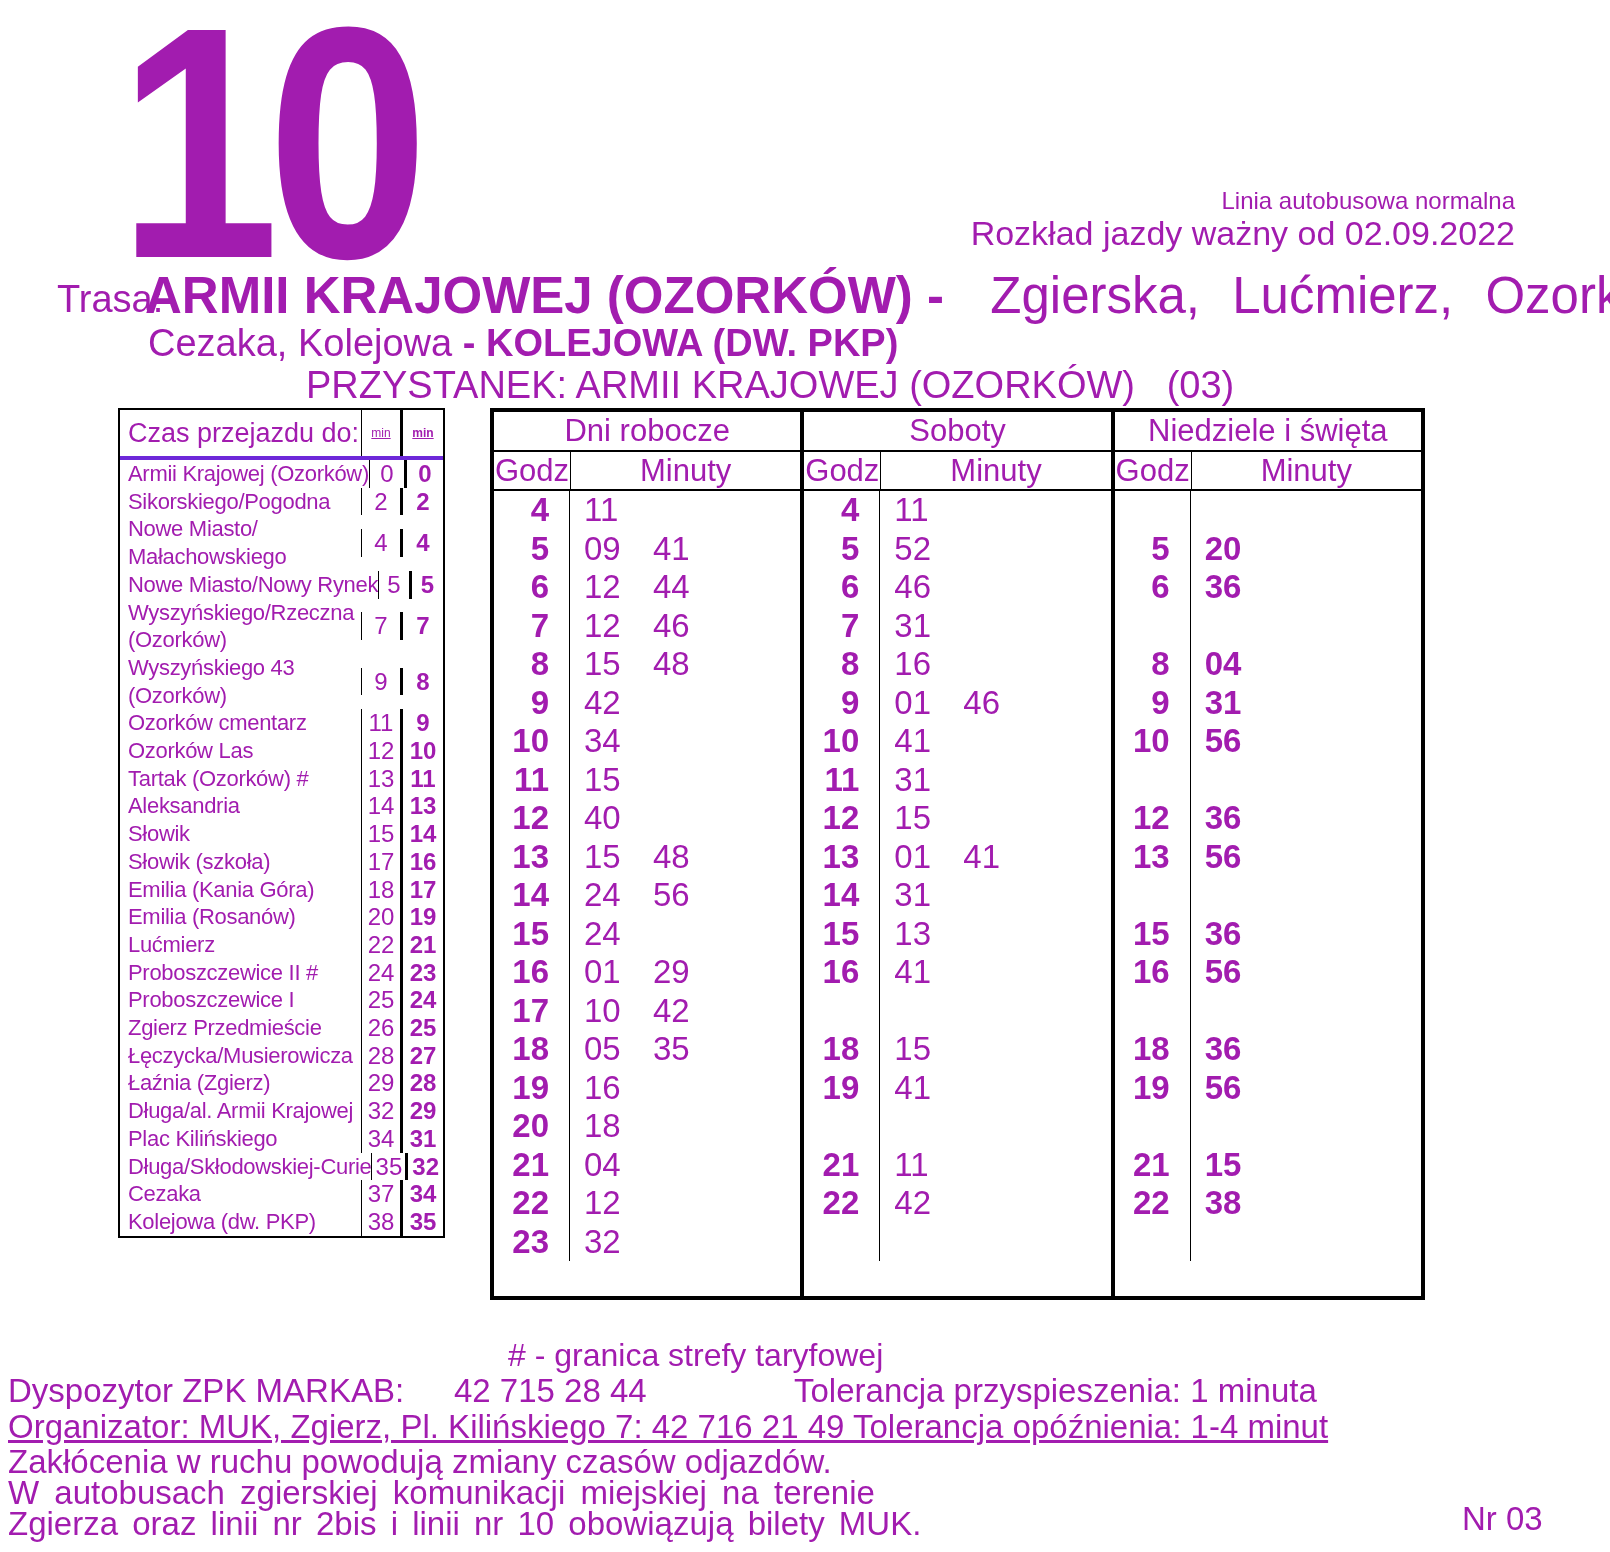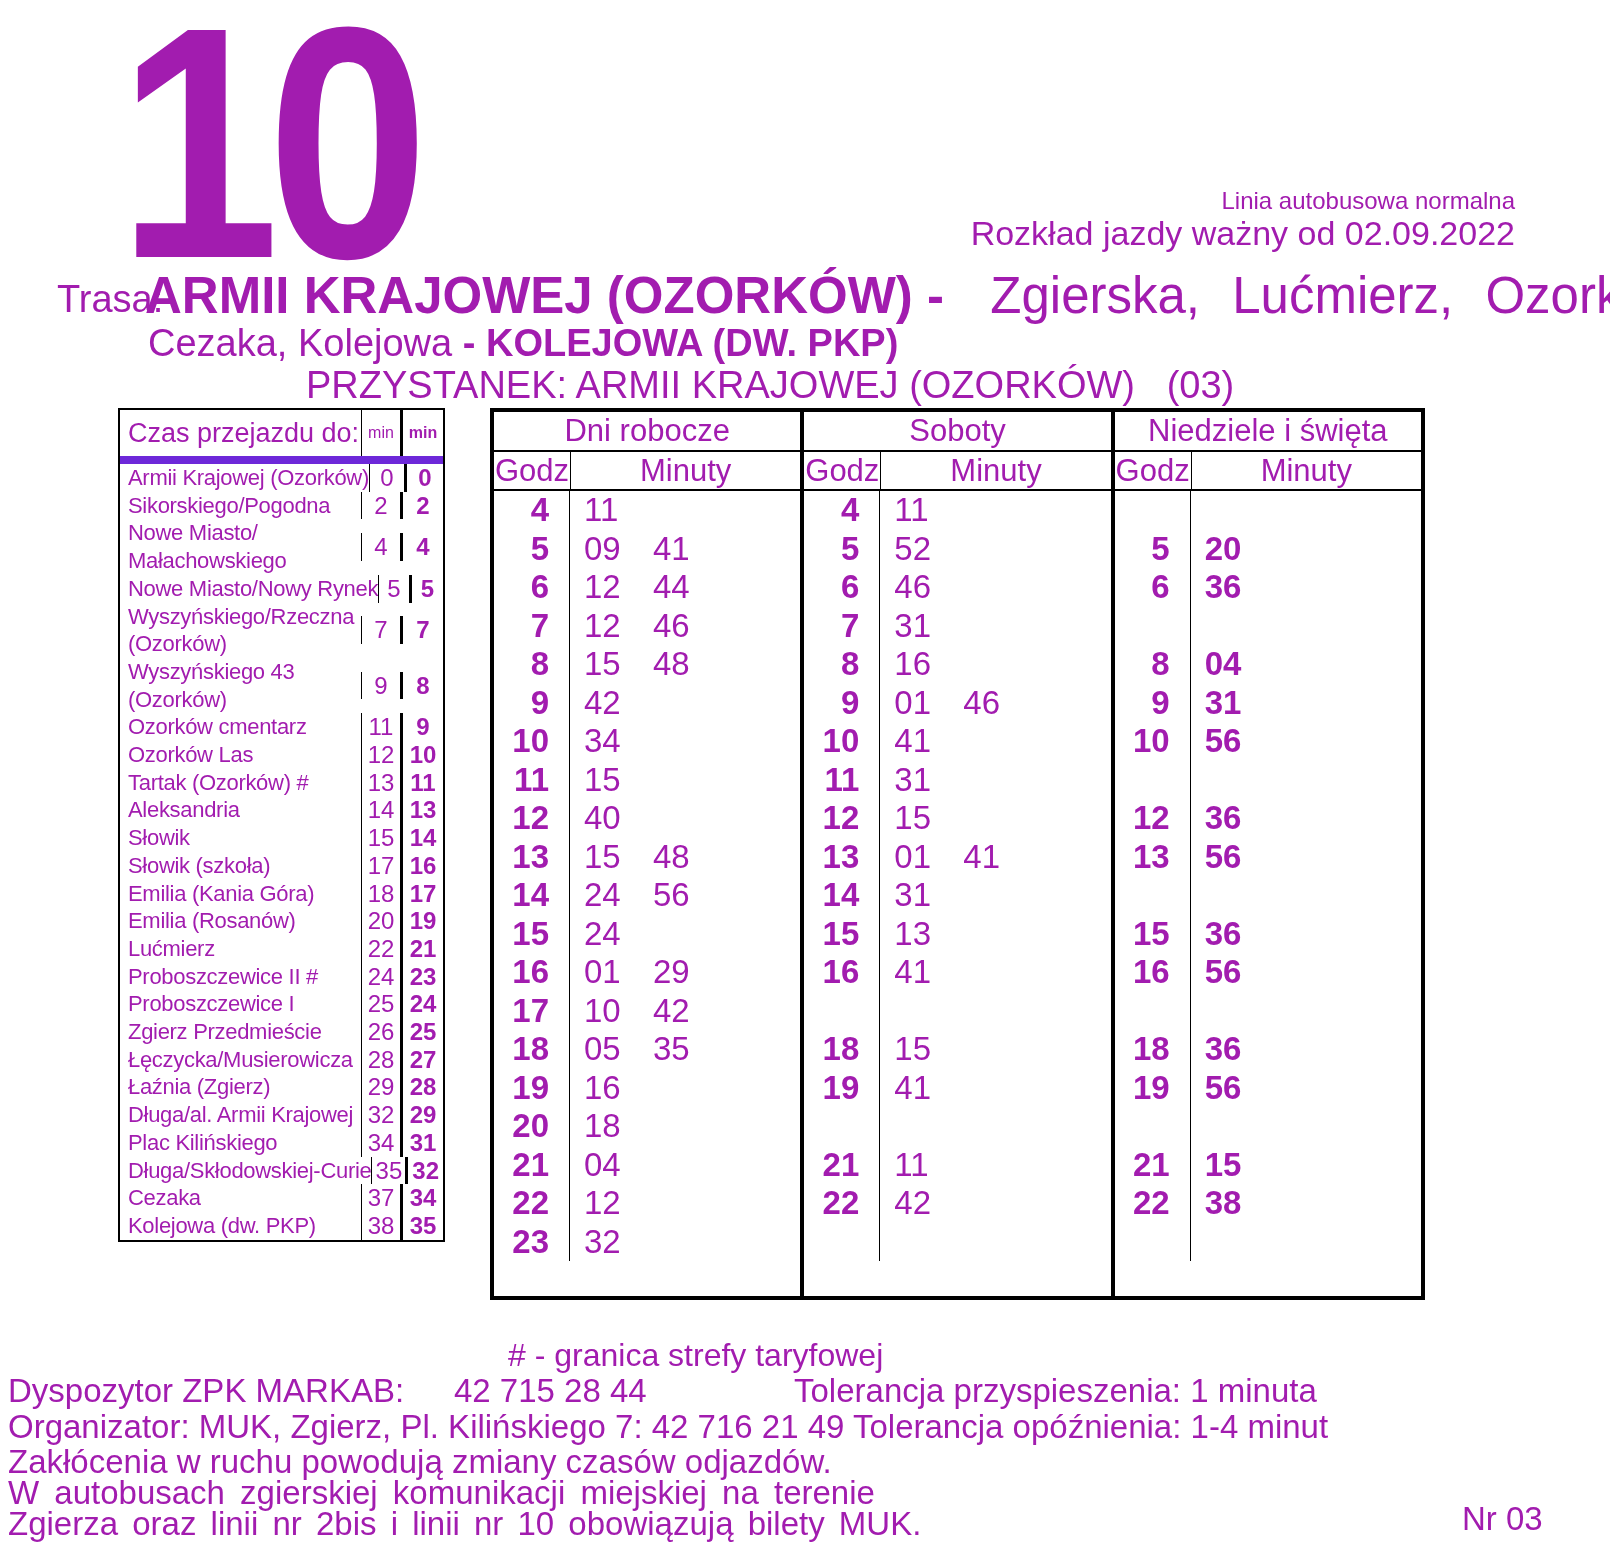--- a/index.html
+++ b/index.html
@@ -19,23 +19,23 @@
   .pre{white-space:pre;}
   #trasa-label{position:absolute;left:15px;top:278px;font-size:38px;margin-left:42px;}
   #route-l1{position:absolute;left:145px;top:266px;font-size:51px;}
   #route-l2{position:absolute;left:148px;top:322px;font-size:38px;}
   #route-l1 .b,#route-l2 .b{font-weight:bold;}
   #route-l1 .r{word-spacing:18px;}
   #przystanek{position:absolute;left:306px;top:364px;font-size:38px;}
 
   
   #travel{position:absolute;left:118px;top:408px;width:327px;border:2px solid #000;box-sizing:border-box;}
-  #travel .hd{display:flex;border-bottom:8px solid #6d28d9;height:46px;justify-content:flex-end;}
+  #travel .hd{display:flex;border-bottom:4px solid #6d28d9;height:46px;justify-content:flex-end;}
   #travel .hd .t{flex:1;font-size:27px;line-height:46px;padding-left:8px;}
-  #travel .hd .m{width:38px;text-align:center;font-size:16px;line-height:46px;border-left:1px solid #000;}
+  #travel .hd .m{width:38px;text-align:center;font-size:12px;line-height:46px;border-left:1px solid #000;text-decoration:underline;}
   #travel .hd .m2{width:40px;border-left:3px solid #000;font-weight:bold;}
   #travel .bd .row{display:flex;align-items:center;}
   #travel .bd .name{flex:1;font-size:22px;line-height:27.7px;padding-left:8px;white-space:pre;letter-spacing:-0.3px;}
   #travel .bd .v{width:38px;text-align:center;font-size:24px;line-height:27.7px;border-left:1px solid #000;
                  display:flex;align-items:flex-end;justify-content:center;}
   #travel .bd .v2{width:40px;border-left:3px solid #000;font-weight:bold;}
 
   
   #timetable{position:absolute;left:490px;top:408px;width:935px;height:892px;
              border:4px solid #000;box-sizing:border-box;display:flex;}
@@ -52,21 +52,21 @@
   .panel .trow .mins{flex:1;padding-left:14px;line-height:38.5px;}
   .panel .trow .mins span{display:inline-block;width:69px;font-size:33px;}
   .panel.bold-min .trow .mins span{font-weight:bold;}
 
   
   #legend{position:absolute;left:508px;top:1337px;font-size:32px;}
   .fline{position:absolute;left:8px;font-size:33px;}
   #f1-left{position:absolute;left:8px;top:1372px;font-size:33px;}
   #f1-phone{position:absolute;left:454px;top:1372px;font-size:33px;}
   #f1-right{position:absolute;left:794px;top:1372px;font-size:33px;}
-  #f2{top:1408px;}
+  #f2{top:1408px;text-decoration:underline;}
   #f3{top:1443px;}
   #f4{top:1474px;word-spacing:6px;}
   #f5{top:1505px;word-spacing:5px;}
   #page-number{position:absolute;left:1462px;top:1500px;font-size:33px;}
 </style>
 </head>
 <body>
 
 <div id="page">
 

